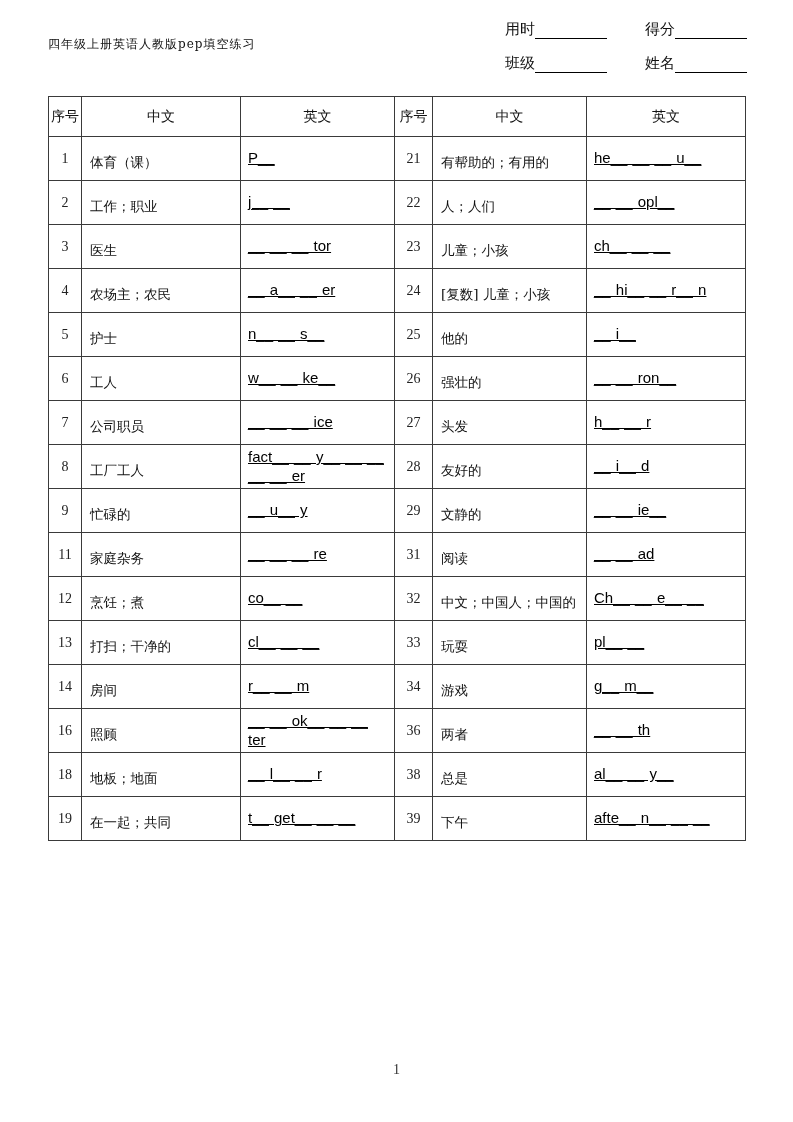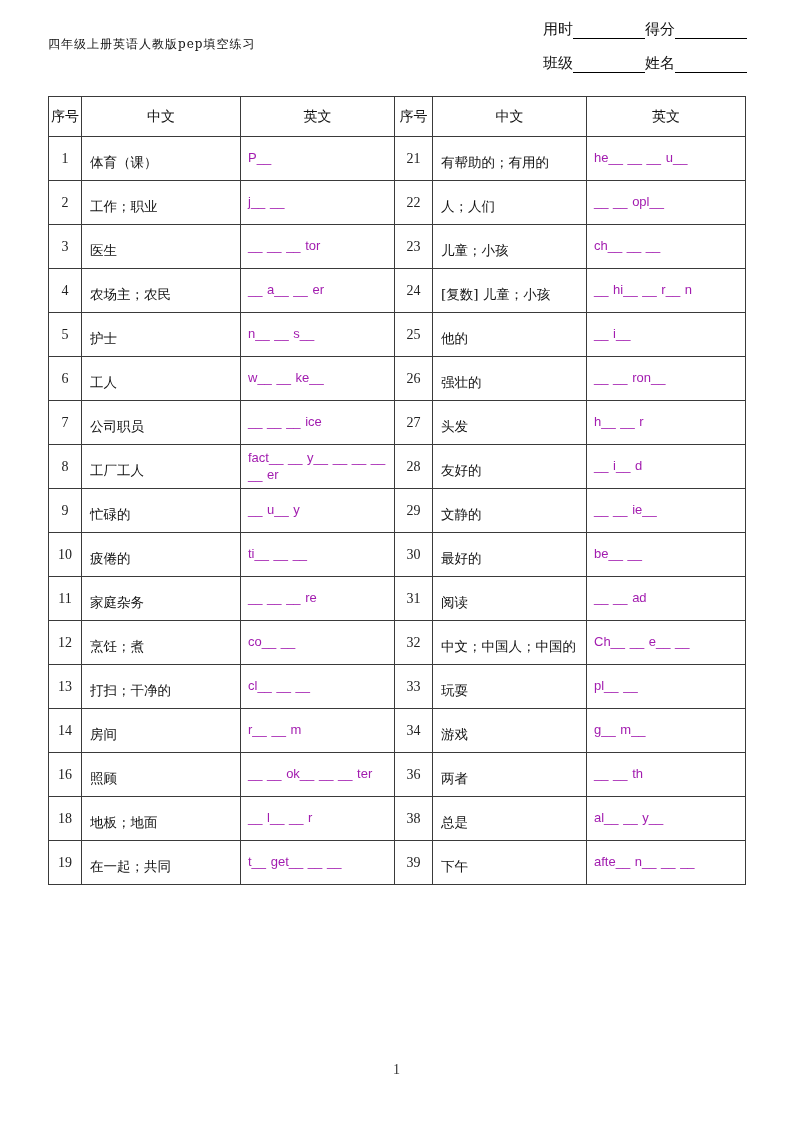--- a/index.html
+++ b/index.html
@@ -28,21 +28,21 @@
     letter-spacing: 1px;
     color: #111;
   }
   .info-fields {
     position: absolute;
     left: 505px; top: 20px;
     width: 242px;
   }
   .info-row {
     display: flex;
-    justify-content: flex-end;
+    justify-content: space-between;
     align-items: flex-end;
     margin-bottom: 15px;
     font-family: "DejaVu Serif", serif;
     font-size: 15px;
     color: #111;
   }
   .info-item { display: flex; align-items: flex-end; }
   .info-label { white-space: nowrap; }
   .blank-line {
     display: inline-block;
@@ -80,25 +80,26 @@
   }
   td.cell-cn {
     font-family: "DejaVu Serif", serif;
     font-size: 13.5px;
     color: #111;
     padding: 8px 2px 0 8px;
     line-height: 1.35;
   }
   td.cell-en {
     font-family: "Liberation Sans", sans-serif;
-    font-size: 13px;
-    color: #a21caf;
+    font-size: 15px;
+    color: #000000;
     padding: 0 4px 0 7px;
     line-height: 1.25;
     word-spacing: 1px;
+    text-decoration: underline;
   }
 
   
   .page-number {
     position: absolute;
     left: 0; right: 0;
     top: 1062px;
     text-align: center;
     font-family: "Liberation Serif", serif;
     font-size: 14px;
@@ -221,28 +222,20 @@
         </tr>
         <tr>
           <td class="cell-no">9</td>
           <td class="cell-cn">忙碌的</td>
           <td class="cell-en">__ u__ y</td>
           <td class="cell-no">29</td>
           <td class="cell-cn">文静的</td>
           <td class="cell-en">__ __ ie__</td>
         </tr>
         <tr>
-          <td class="cell-no">10</td>
-          <td class="cell-cn">疲倦的</td>
-          <td class="cell-en">ti__ __ __</td>
-          <td class="cell-no">30</td>
-          <td class="cell-cn">最好的</td>
-          <td class="cell-en">be__ __</td>
-        </tr>
-        <tr>
           <td class="cell-no">11</td>
           <td class="cell-cn">家庭杂务</td>
           <td class="cell-en">__ __ __ re</td>
           <td class="cell-no">31</td>
           <td class="cell-cn">阅读</td>
           <td class="cell-en">__ __ ad</td>
         </tr>
         <tr>
           <td class="cell-no">12</td>
           <td class="cell-cn">烹饪；煮</td>

